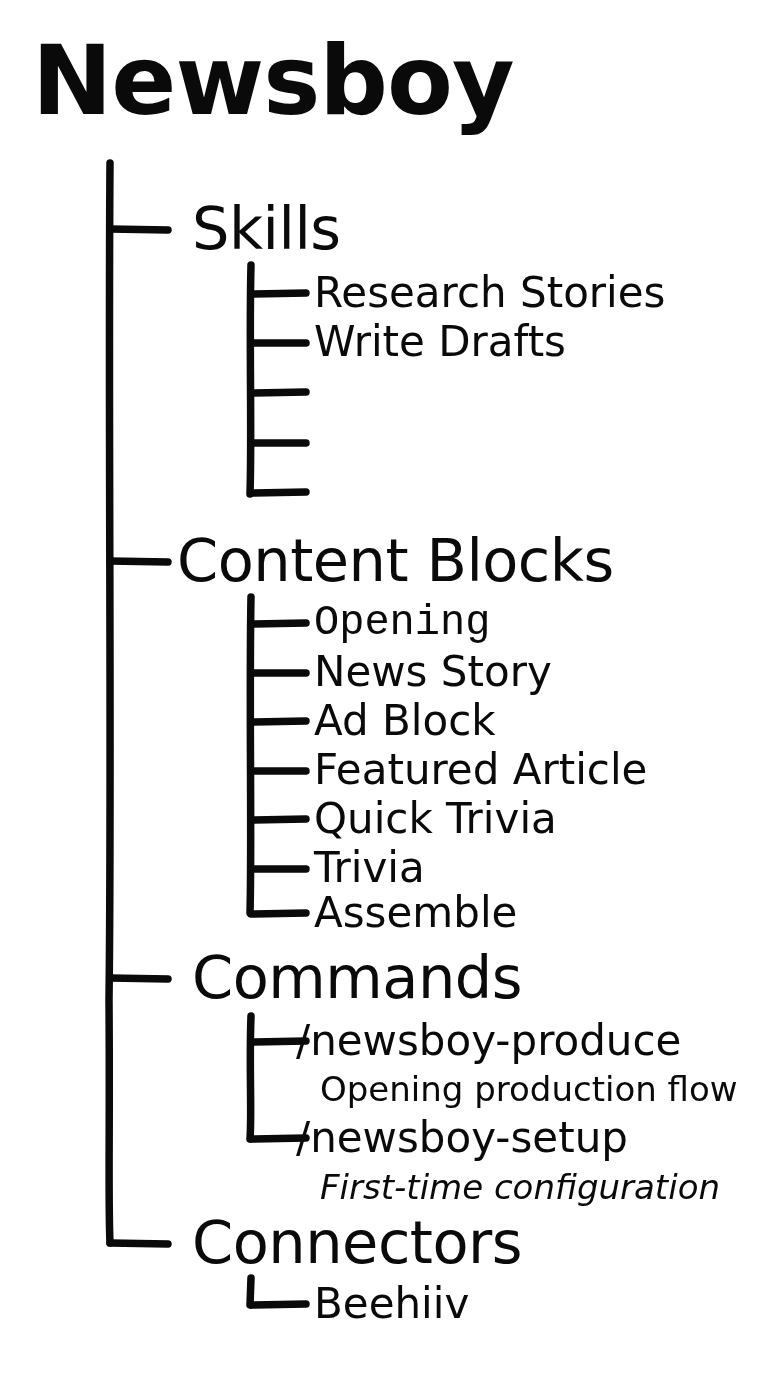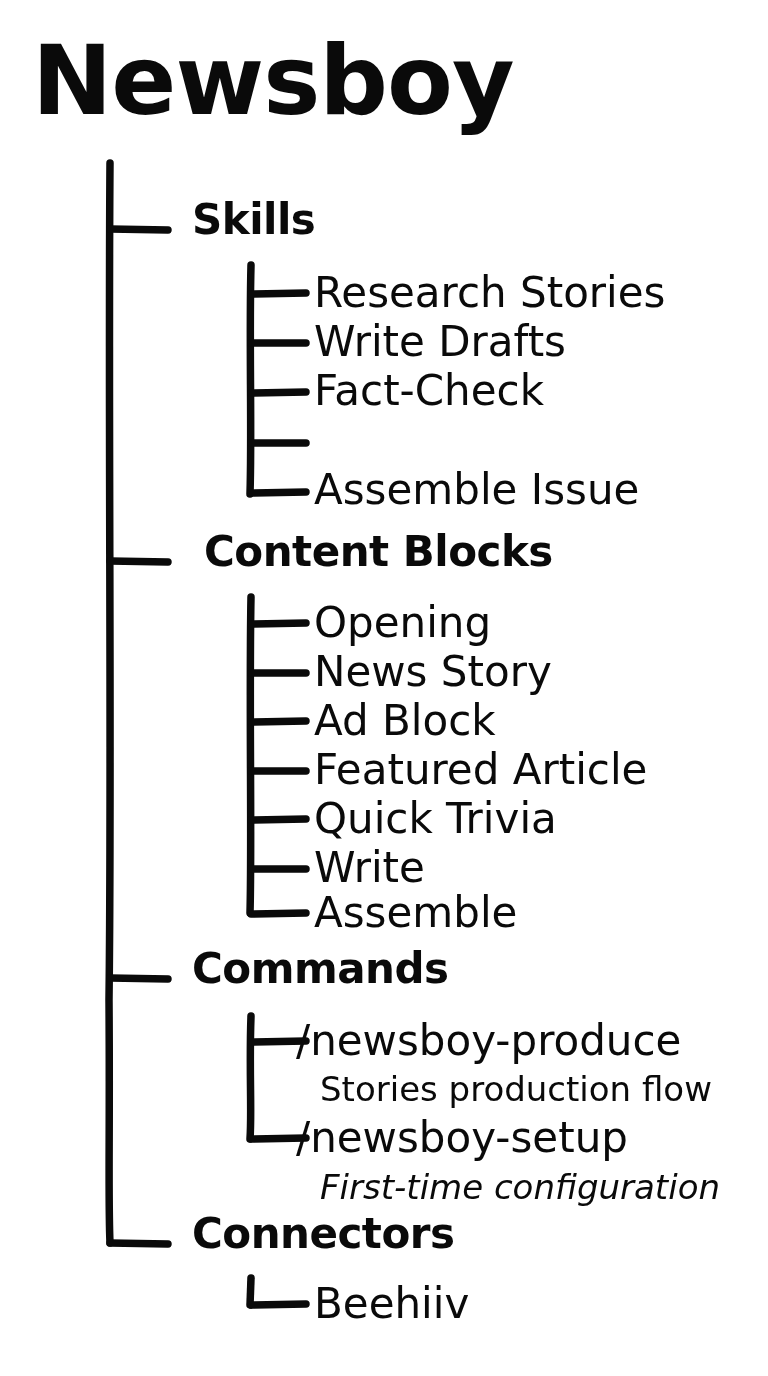--- a/index.html
+++ b/index.html
@@ -35,22 +35,22 @@
     line-height: 1;
     color: #0a0a0a;
     font-family: "DejaVu Sans", sans-serif;
   }
   .root-title {
     font-size: 96px;
     font-weight: 700;
     letter-spacing: -1px;
   }
   .section-title {
-    font-size: 42px;
-    font-weight: 700;
+    font-size: 59px;
+    font-weight: 400;
     letter-spacing: -0.5px;
   }
   .leaf {
     font-size: 42px;
     font-weight: 400;
   }
   .cmd {
     font-size: 42px;
     font-weight: 400;
   }
@@ -98,34 +98,32 @@
       <path d="M251,1305 L306,1304"></path>
 
     </g>
   </svg>
 
   <div class="lbl root-title" style="left:32px; top:33px;">Newsboy</div>
 
   <div class="lbl section-title" style="left:192px; top:199px;">Skills</div>
   <div class="lbl leaf" style="left:314px; top:272px;">Research Stories</div>
   <div class="lbl leaf" style="left:314px; top:321px;">Write Drafts</div>
-  <div class="lbl leaf" style="left:314px; top:370px;">Fact-Check</div>
-  <div class="lbl leaf" style="left:314px; top:469px;">Assemble Issue</div>
 
-  <div class="lbl section-title" style="left:204px; top:531px;">Content Blocks</div>
-  <div class="lbl leaf" style="left:314px; top:602px;">Opening</div>
+  <div class="lbl section-title" style="left:177px; top:531px;">Content Blocks</div>
+  <div class="lbl leaf" style="left:314px; top:602px;font-family:Liberation Mono, monospace;">Opening</div>
   <div class="lbl leaf" style="left:314px; top:651px;">News Story</div>
   <div class="lbl leaf" style="left:314px; top:700px;">Ad Block</div>
   <div class="lbl leaf" style="left:314px; top:749px;">Featured Article</div>
   <div class="lbl leaf" style="left:314px; top:798px;">Quick Trivia</div>
-  <div class="lbl leaf" style="left:314px; top:847px;">Write</div>
+  <div class="lbl leaf" style="left:314px; top:847px;">Trivia</div>
   <div class="lbl leaf" style="left:314px; top:892px;">Assemble</div>
 
   <div class="lbl section-title" style="left:192px; top:948px;">Commands</div>
   <div class="lbl cmd" style="left:296px; top:1020px;">/newsboy-produce</div>
-  <div class="lbl cmd-desc" style="left:320px; top:1072px;">Stories production flow</div>
+  <div class="lbl cmd-desc" style="left:320px; top:1072px;">Opening production flow</div>
   <div class="lbl cmd" style="left:296px; top:1117px;">/newsboy-setup</div>
   <div class="lbl cmd-desc" style="left:320px; top:1170px;font-style:italic;">First-time configuration</div>
 
   <div class="lbl section-title" style="left:192px; top:1213px;">Connectors</div>
   <div class="lbl leaf" style="left:314px; top:1283px;">Beehiiv</div>
 
 </div>
 
 </body></html>

